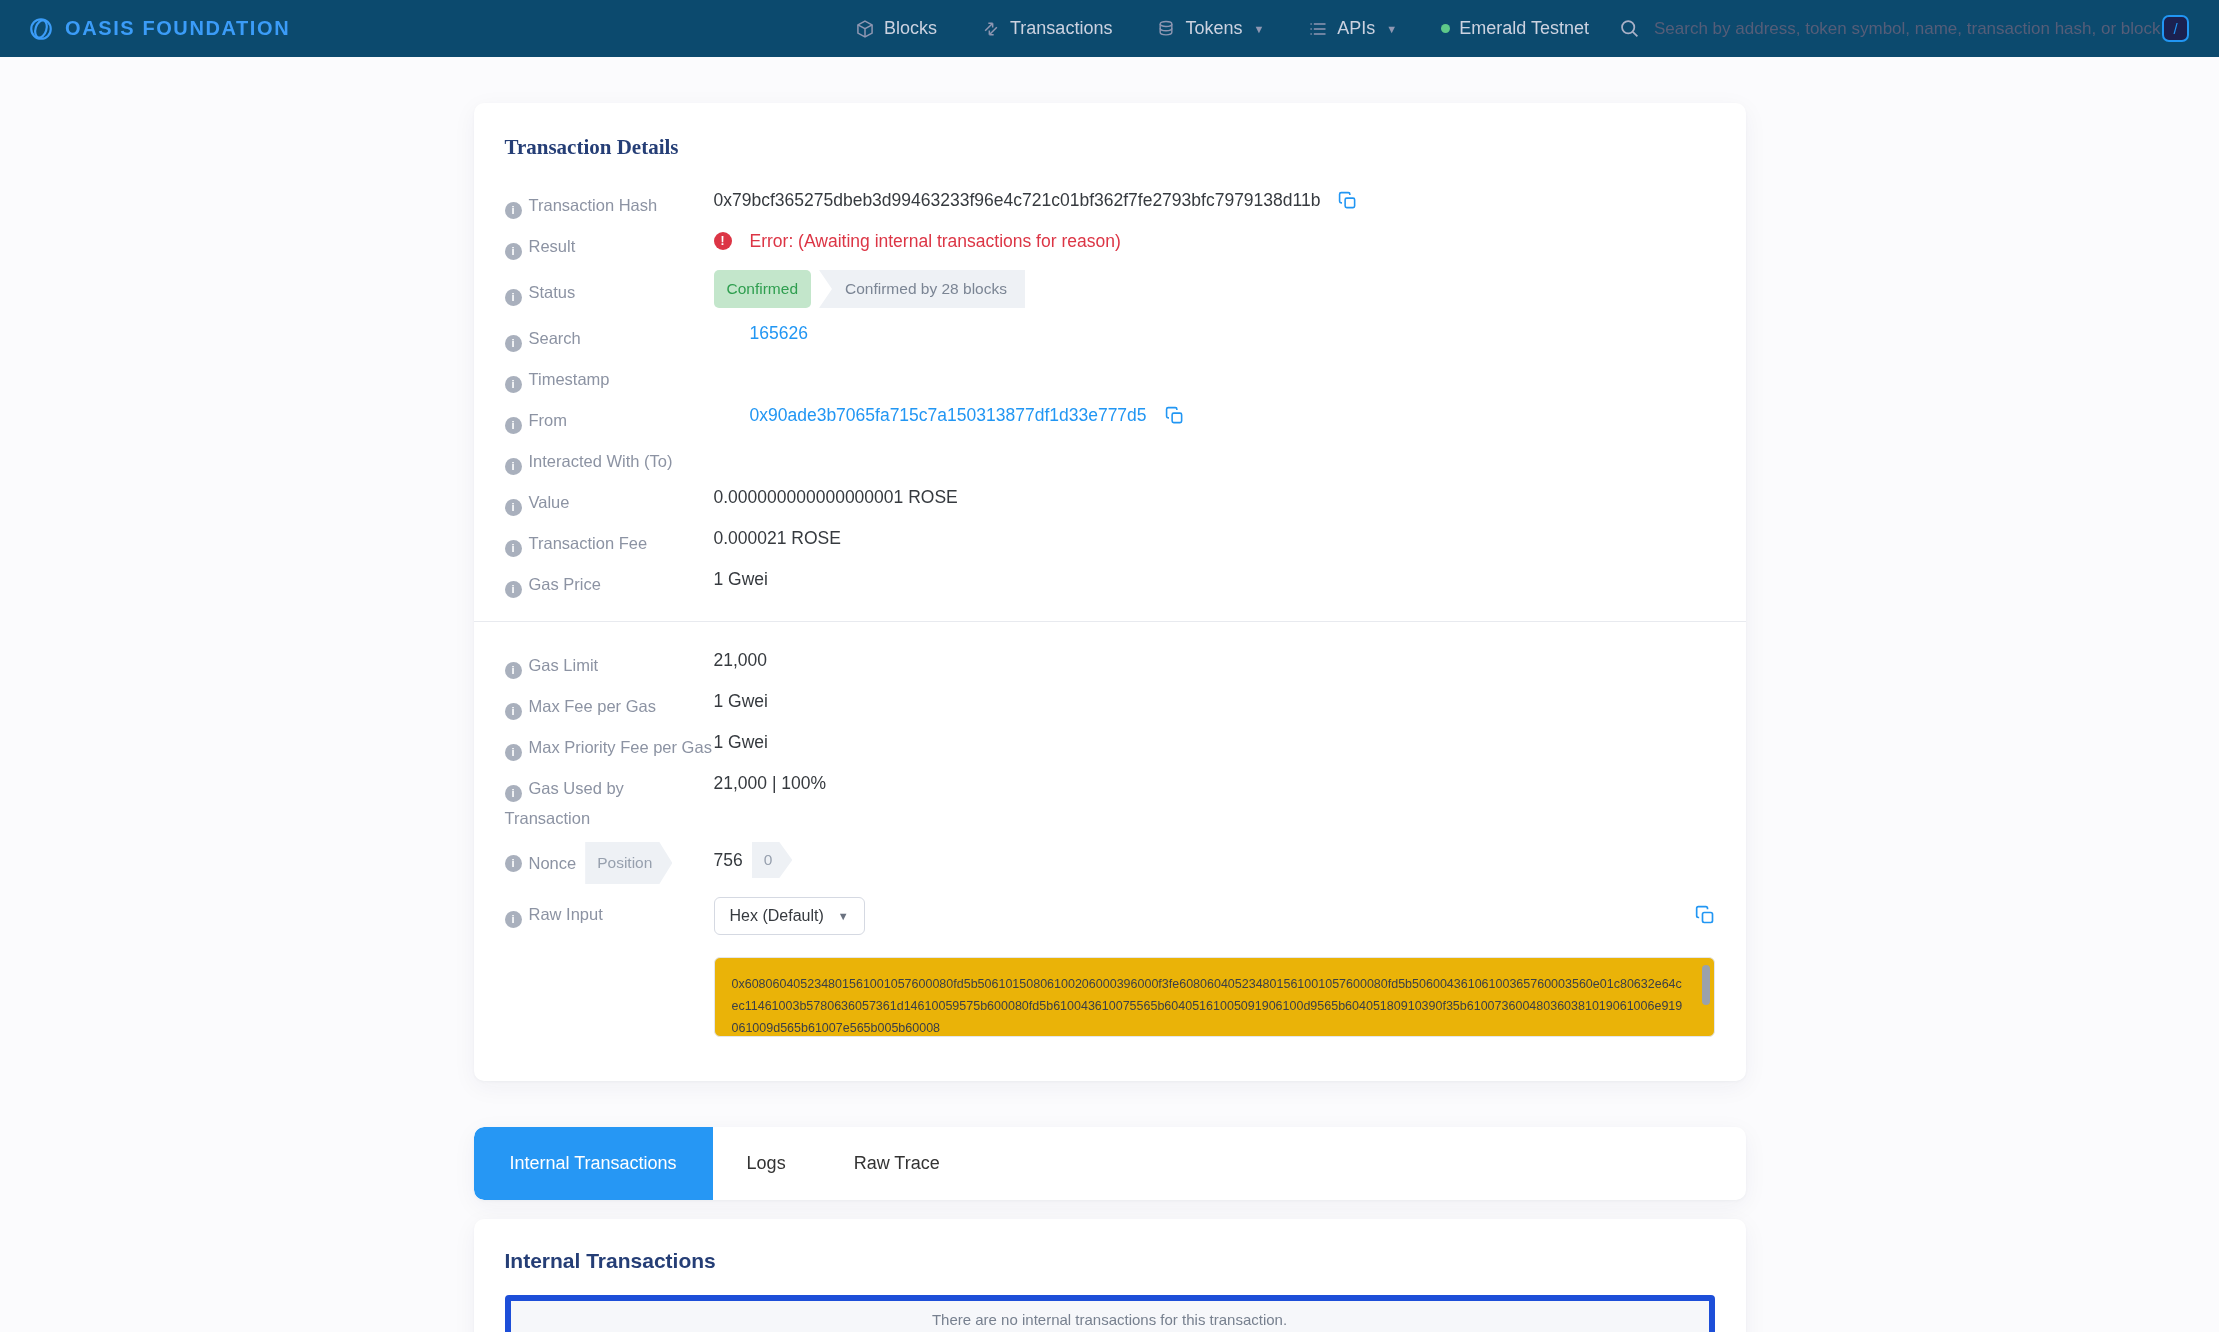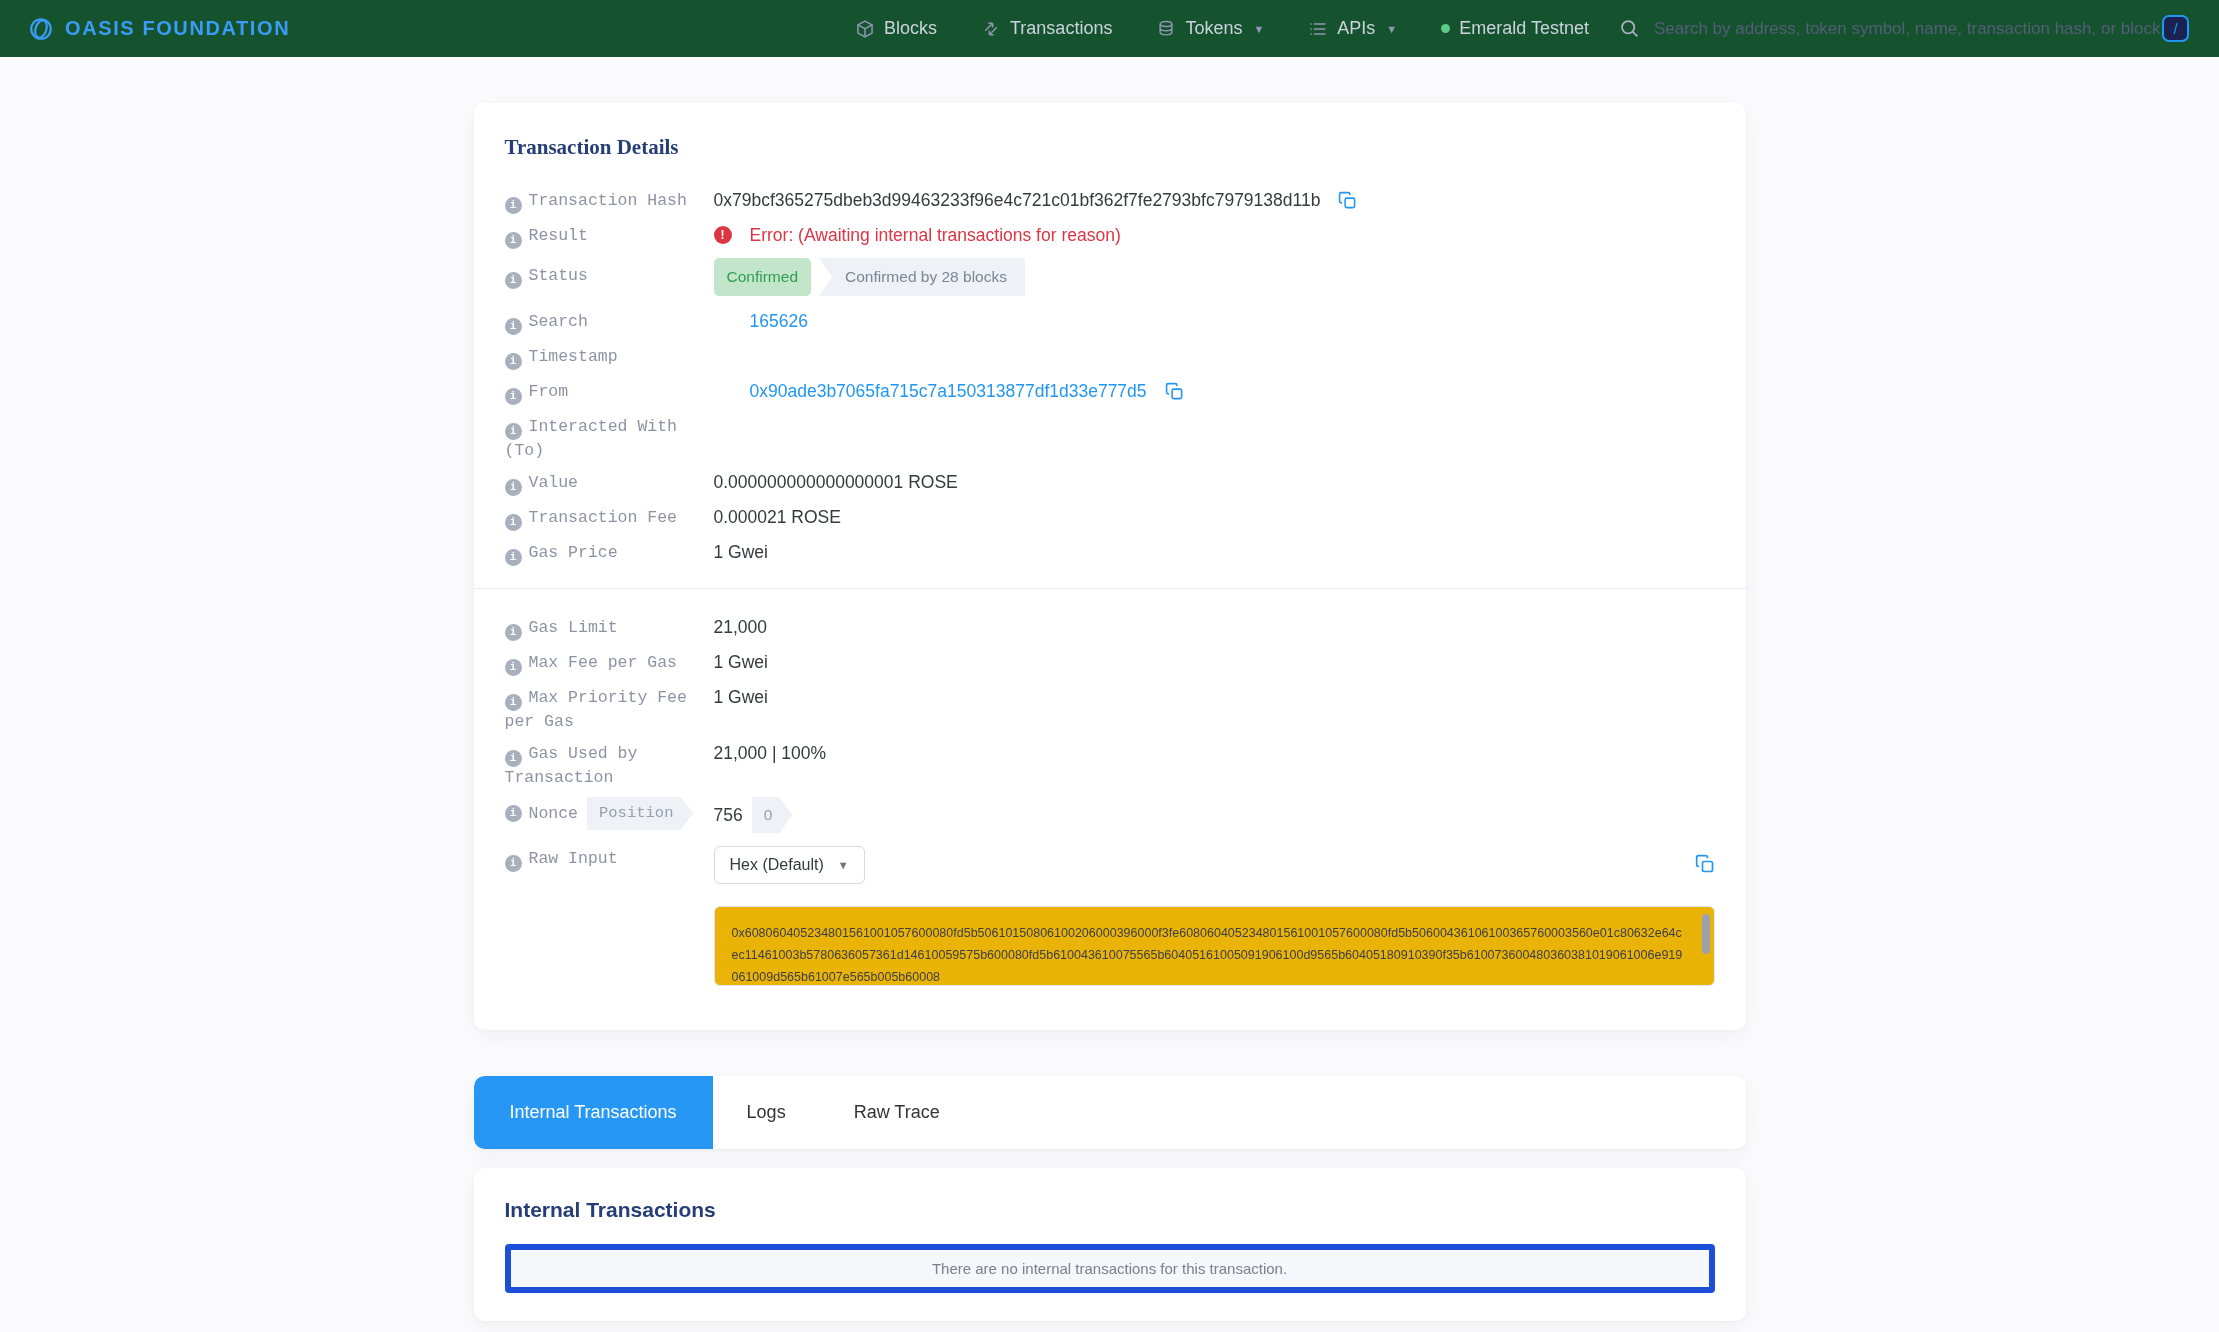--- a/index.html
+++ b/index.html
@@ -5,21 +5,21 @@
   * { margin:0; padding:0; box-sizing:border-box; }
   html,body { width:2219px; height:1332px; overflow:hidden; }
   body {
     font-family:"Liberation Sans", sans-serif;
     background:#fbfbfd;
     color:#363a3f;
     position:relative;
   }
   
   .navbar {
-    height:57px; background:#14532d; display:flex; align-items:center;
+    height:57px; background:#0c4a6e; display:flex; align-items:center;
     padding:0 30px 0 28px;
   }
   .brand { display:flex; align-items:center; gap:11px; cursor:pointer; }
   .brand-text { color:#3b9cf8; font-size:20px; font-weight:bold; letter-spacing:1.6px; }
   .nav-menu { margin-left:auto; display:flex; align-items:center; gap:44px; }
   .nav-item { display:flex; align-items:center; gap:9px; color:#ccd2e0; font-size:18px; cursor:pointer; text-decoration:none; }
   .nav-icon { color:#8f97b2; display:inline-flex; }
   .caret { font-size:11px; color:#8f97b2; margin-left:2px; }
   .green-dot { width:9px; height:9px; border-radius:50%; background:#5ec989; display:inline-block; }
   .search-wrap { display:flex; align-items:center; width:570px; margin-left:30px; gap:14px; }
@@ -36,21 +36,21 @@
   
   .container { width:1272px; margin:0 auto; }
   .card {
     background:#fff; border-radius:10px;
     box-shadow:0 1px 3px rgba(30,40,80,0.04), 0 6px 24px rgba(30,40,80,0.05);
   }
   .details-card { margin-top:46px; padding:32px 31px 44px 31px; }
   h1.card-title { color:#253e76; font-size:21px; font-weight:bold; margin-bottom:28px;font-family:Liberation Serif, serif; }
   
   .row { display:grid; grid-template-columns:209px 1fr; align-items:start; margin-bottom:9px; min-height:24px; }
-  .row-label { color:#8c93a3; font-size:16.5px; line-height:21px; padding-top:2px;font-family:Liberation Mono, monospace; }
+  .row-label { color:#8c93a3; font-size:16.5px; line-height:30px; padding-top:2px; }
   .row-value { font-size:17.5px; line-height:24px; display:flex; align-items:center; gap:18px; flex-wrap:wrap; }
   .info-icon {
     width:17px; height:17px; border-radius:50%; background:#a9b0bd; color:#fff;
     font-size:11px; font-weight:bold; display:inline-flex; align-items:center; justify-content:center;
     margin-right:7px; vertical-align:-3px; font-style:normal; cursor:pointer;
   }
   .link { color:#2196f3; text-decoration:none; cursor:pointer;margin-left:36px; }
   .error-text { color:#dc3545; }
   .error-icon {
     width:18px; height:18px; border-radius:50%; background:#dc3545; color:#fff;

